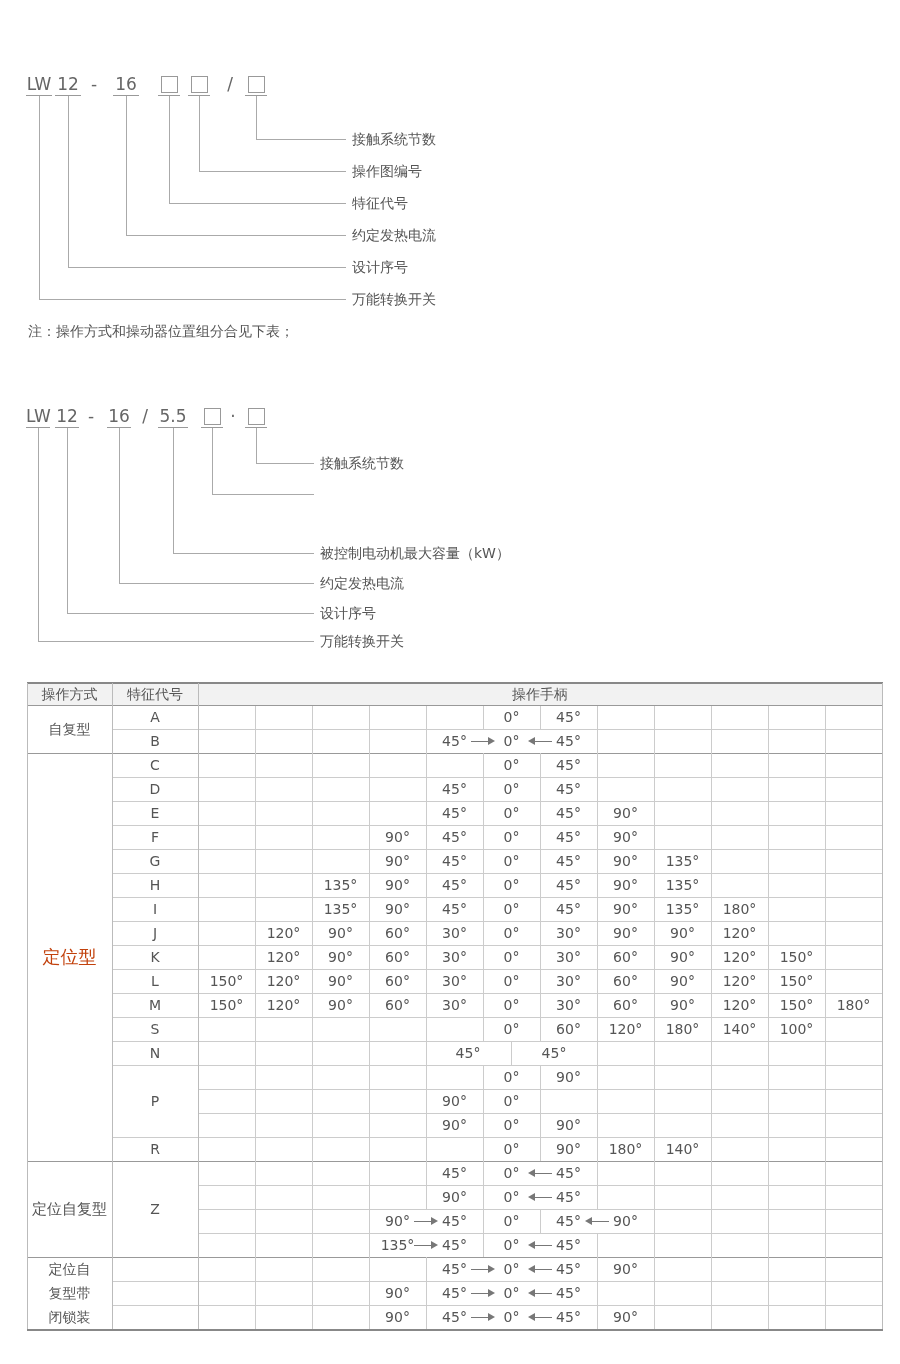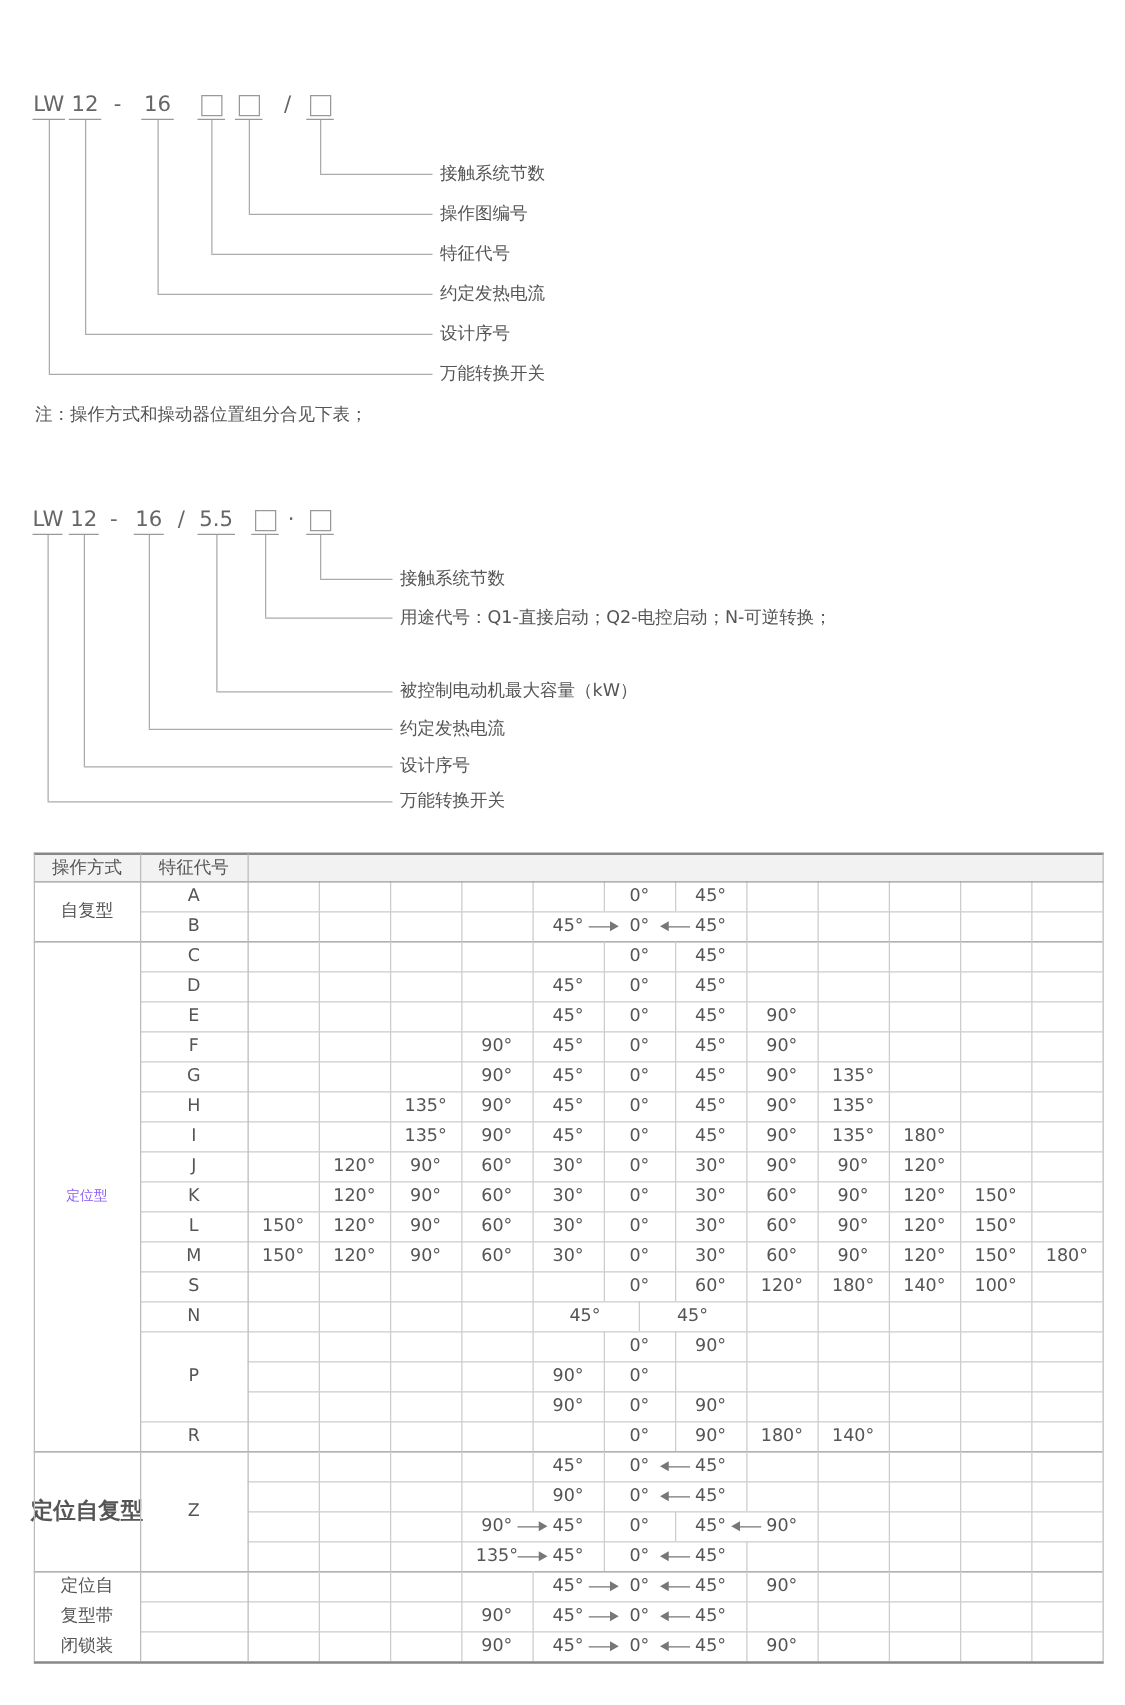--- a/index.html
+++ b/index.html
@@ -16,20 +16,21 @@
 <body>
 
 <div class="page">
 
 
   <div class="note" style="left:28px;top:323px;">注：操作方式和操动器位置组分合见下表；</div>
 
   <div class="header-bg"></div>
   <div class="hcell" style="left:27px;width:85px;">操作方式</div>
   <div class="hcell" style="left:112px;width:86px;">特征代号</div>
+  <div class="hcell" style="left:198px;width:684px;">操作手柄</div>
 
   <div id="render-root" class="abs" style="left:0;top:0;width:900px;height:1364px;">
       <div style="position: absolute; left: 26px; top: 74px; width: 26px; height: 20px; line-height: 20px; text-align: center; font-size: 17px; color: rgb(102, 102, 102);">LW</div>
       <div style="position: absolute; left: 26px; top: 95px; width: 26px; height: 1px; background: rgb(153, 153, 153);"></div>
       <div style="position: absolute; left: 55px; top: 74px; width: 26px; height: 20px; line-height: 20px; text-align: center; font-size: 17px; color: rgb(102, 102, 102);">12</div>
       <div style="position: absolute; left: 55px; top: 95px; width: 26px; height: 1px; background: rgb(153, 153, 153);"></div>
       <div style="position: absolute; left: 86px; top: 74px; width: 16px; height: 20px; line-height: 20px; text-align: center; font-size: 17px; color: rgb(102, 102, 102);">-</div>
       <div style="position: absolute; left: 113px; top: 74px; width: 26px; height: 20px; line-height: 20px; text-align: center; font-size: 17px; color: rgb(102, 102, 102);">16</div>
       <div style="position: absolute; left: 113px; top: 95px; width: 26px; height: 1px; background: rgb(153, 153, 153);"></div>
       <div style="position: absolute; left: 161px; top: 76px; width: 15px; height: 15px; border: 1px solid rgb(153, 153, 153); background: rgb(255, 255, 255);"></div>
@@ -78,21 +79,20 @@
       <div style="position: absolute; left: 212px; top: 494px; width: 102px; height: 1px; background: rgb(170, 170, 170);"></div>
       <div style="position: absolute; left: 173px; top: 428px; width: 1px; height: 125px; background: rgb(170, 170, 170);"></div>
       <div style="position: absolute; left: 173px; top: 553px; width: 141px; height: 1px; background: rgb(170, 170, 170);"></div>
       <div style="position: absolute; left: 119px; top: 428px; width: 1px; height: 155px; background: rgb(170, 170, 170);"></div>
       <div style="position: absolute; left: 119px; top: 583px; width: 195px; height: 1px; background: rgb(170, 170, 170);"></div>
       <div style="position: absolute; left: 67px; top: 428px; width: 1px; height: 185px; background: rgb(170, 170, 170);"></div>
       <div style="position: absolute; left: 67px; top: 613px; width: 247px; height: 1px; background: rgb(170, 170, 170);"></div>
       <div style="position: absolute; left: 38px; top: 428px; width: 1px; height: 213px; background: rgb(170, 170, 170);"></div>
       <div style="position: absolute; left: 38px; top: 641px; width: 276px; height: 1px; background: rgb(170, 170, 170);"></div>
       <div style="position: absolute; left: 320px; top: 453px; height: 20px; line-height: 20px; font-size: 14px; color: rgb(85, 85, 85); white-space: nowrap;">接触系统节数</div>
-      <div style="position: absolute; left: 320px; top: 484px; height: 20px; line-height: 20px; font-size: 14px; color: rgb(85, 85, 85); white-space: nowrap;">用途代号：Q1-直接启动；Q2-电控启动；N-可逆转换；</div>
       <div style="position: absolute; left: 320px; top: 543px; height: 20px; line-height: 20px; font-size: 14px; color: rgb(85, 85, 85); white-space: nowrap;">被控制电动机最大容量（kW）</div>
       <div style="position: absolute; left: 320px; top: 573px; height: 20px; line-height: 20px; font-size: 14px; color: rgb(85, 85, 85); white-space: nowrap;">约定发热电流</div>
       <div style="position: absolute; left: 320px; top: 603px; height: 20px; line-height: 20px; font-size: 14px; color: rgb(85, 85, 85); white-space: nowrap;">设计序号</div>
       <div style="position: absolute; left: 320px; top: 631px; height: 20px; line-height: 20px; font-size: 14px; color: rgb(85, 85, 85); white-space: nowrap;">万能转换开关</div>
       <div style="position: absolute; left: 255px; top: 705px; width: 1px; height: 24px; background: rgb(204, 204, 204);"></div>
       <div style="position: absolute; left: 312px; top: 705px; width: 1px; height: 24px; background: rgb(204, 204, 204);"></div>
       <div style="position: absolute; left: 369px; top: 705px; width: 1px; height: 24px; background: rgb(204, 204, 204);"></div>
       <div style="position: absolute; left: 426px; top: 705px; width: 1px; height: 24px; background: rgb(204, 204, 204);"></div>
       <div style="position: absolute; left: 483px; top: 705px; width: 1px; height: 24px; background: rgb(204, 204, 204);"></div>
       <div style="position: absolute; left: 540px; top: 705px; width: 1px; height: 24px; background: rgb(204, 204, 204);"></div>
@@ -434,21 +434,21 @@
       <div style="position: absolute; left: 597px; top: 1137px; width: 1px; height: 24px; background: rgb(204, 204, 204);"></div>
       <div style="position: absolute; left: 654px; top: 1137px; width: 1px; height: 24px; background: rgb(204, 204, 204);"></div>
       <div style="position: absolute; left: 711px; top: 1137px; width: 1px; height: 24px; background: rgb(204, 204, 204);"></div>
       <div style="position: absolute; left: 768px; top: 1137px; width: 1px; height: 24px; background: rgb(204, 204, 204);"></div>
       <div style="position: absolute; left: 825px; top: 1137px; width: 1px; height: 24px; background: rgb(204, 204, 204);"></div>
       <div style="position: absolute; left: 466.5px; top: 1140px; width: 90px; height: 18px; line-height: 18px; text-align: center; font-size: 14px; color: rgb(85, 85, 85); white-space: nowrap;">0°</div>
       <div style="position: absolute; left: 523.5px; top: 1140px; width: 90px; height: 18px; line-height: 18px; text-align: center; font-size: 14px; color: rgb(85, 85, 85); white-space: nowrap;">90°</div>
       <div style="position: absolute; left: 580.5px; top: 1140px; width: 90px; height: 18px; line-height: 18px; text-align: center; font-size: 14px; color: rgb(85, 85, 85); white-space: nowrap;">180°</div>
       <div style="position: absolute; left: 637.5px; top: 1140px; width: 90px; height: 18px; line-height: 18px; text-align: center; font-size: 14px; color: rgb(85, 85, 85); white-space: nowrap;">140°</div>
       <div style="position: absolute; left: 110px; top: 1140px; width: 90px; height: 18px; line-height: 18px; text-align: center; font-size: 14px; color: rgb(85, 85, 85); white-space: nowrap;">R</div>
-      <div style="position: absolute; left: 24.5px; top: 948px; width: 90px; height: 18px; line-height: 18px; text-align: center; font-size: 11px; color: #8b5cf6; white-space: nowrap;">定位型</div>
+      <div style="position: absolute; left: 24.5px; top: 948px; width: 90px; height: 18px; line-height: 18px; text-align: center; font-size: 18px; color: #c2410c; white-space: nowrap;">定位型</div>
       <div style="position: absolute; left: 27px; top: 1161px; width: 855px; height: 1px; background: rgb(153, 153, 153);"></div>
       <div style="position: absolute; left: 255px; top: 1161px; width: 1px; height: 24px; background: rgb(204, 204, 204);"></div>
       <div style="position: absolute; left: 312px; top: 1161px; width: 1px; height: 24px; background: rgb(204, 204, 204);"></div>
       <div style="position: absolute; left: 369px; top: 1161px; width: 1px; height: 24px; background: rgb(204, 204, 204);"></div>
       <div style="position: absolute; left: 426px; top: 1161px; width: 1px; height: 24px; background: rgb(204, 204, 204);"></div>
       <div style="position: absolute; left: 483px; top: 1161px; width: 1px; height: 24px; background: rgb(204, 204, 204);"></div>
       <div style="position: absolute; left: 597px; top: 1161px; width: 1px; height: 24px; background: rgb(204, 204, 204);"></div>
       <div style="position: absolute; left: 654px; top: 1161px; width: 1px; height: 24px; background: rgb(204, 204, 204);"></div>
       <div style="position: absolute; left: 711px; top: 1161px; width: 1px; height: 24px; background: rgb(204, 204, 204);"></div>
       <div style="position: absolute; left: 768px; top: 1161px; width: 1px; height: 24px; background: rgb(204, 204, 204);"></div>
@@ -517,21 +517,21 @@
       <div style="position: absolute; left: 523.5px; top: 1236px; width: 90px; height: 18px; line-height: 18px; text-align: center; font-size: 14px; color: rgb(85, 85, 85); white-space: nowrap;">45°</div>
       <div style="position: absolute; left: 414px; top: 1241px; width: 24px; height: 8px;">
         <div style="position: absolute; top: 3.5px; height: 1px; background: rgb(119, 119, 119); left: 0px; width: 19px;"></div>
         <div style="position: absolute; top: 0px; width: 0px; height: 0px; border-top: 4px solid transparent; border-bottom: 4px solid transparent; right: 0px; border-left: 7px solid rgb(119, 119, 119);"></div>
       </div>
       <div style="position: absolute; left: 528px; top: 1241px; width: 24px; height: 8px;">
         <div style="position: absolute; top: 3.5px; height: 1px; background: rgb(119, 119, 119); left: 5px; width: 19px;"></div>
         <div style="position: absolute; top: 0px; width: 0px; height: 0px; border-top: 4px solid transparent; border-bottom: 4px solid transparent; left: 0px; border-right: 7px solid rgb(119, 119, 119);"></div>
       </div>
       <div style="position: absolute; left: 110px; top: 1200px; width: 90px; height: 18px; line-height: 18px; text-align: center; font-size: 14px; color: rgb(85, 85, 85); white-space: nowrap;">Z</div>
-      <div style="position: absolute; left: 24.5px; top: 1200px; width: 90px; height: 18px; line-height: 18px; font-size: 18px; color: rgb(85, 85, 85); white-space: nowrap; font-weight: bold;">定位自复型</div>
+      <div style="position: absolute; left: 24.5px; top: 1200px; width: 90px; height: 18px; line-height: 18px; text-align: center; font-size: 15px; color: rgb(85, 85, 85); white-space: nowrap;">定位自复型</div>
       <div style="position: absolute; left: 27px; top: 1257px; width: 855px; height: 1px; background: rgb(153, 153, 153);"></div>
       <div style="position: absolute; left: 255px; top: 1257px; width: 1px; height: 24px; background: rgb(204, 204, 204);"></div>
       <div style="position: absolute; left: 312px; top: 1257px; width: 1px; height: 24px; background: rgb(204, 204, 204);"></div>
       <div style="position: absolute; left: 369px; top: 1257px; width: 1px; height: 24px; background: rgb(204, 204, 204);"></div>
       <div style="position: absolute; left: 426px; top: 1257px; width: 1px; height: 24px; background: rgb(204, 204, 204);"></div>
       <div style="position: absolute; left: 597px; top: 1257px; width: 1px; height: 24px; background: rgb(204, 204, 204);"></div>
       <div style="position: absolute; left: 654px; top: 1257px; width: 1px; height: 24px; background: rgb(204, 204, 204);"></div>
       <div style="position: absolute; left: 711px; top: 1257px; width: 1px; height: 24px; background: rgb(204, 204, 204);"></div>
       <div style="position: absolute; left: 768px; top: 1257px; width: 1px; height: 24px; background: rgb(204, 204, 204);"></div>
       <div style="position: absolute; left: 825px; top: 1257px; width: 1px; height: 24px; background: rgb(204, 204, 204);"></div>

